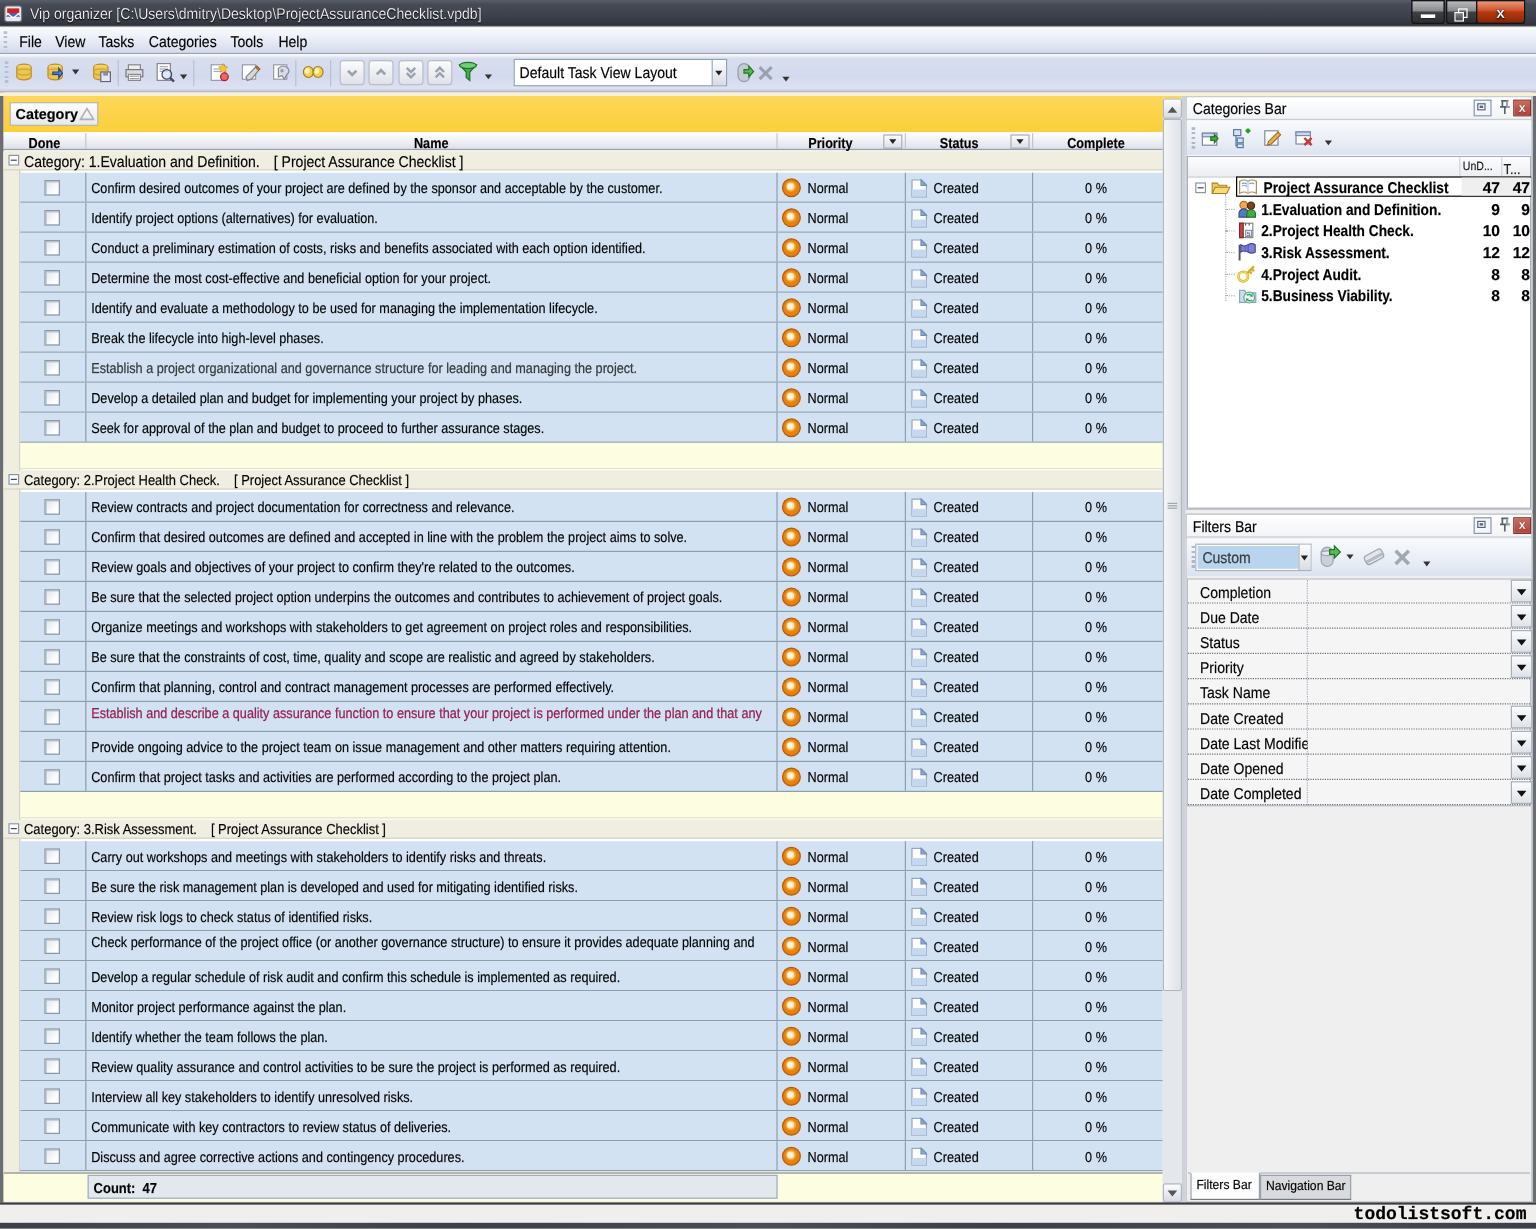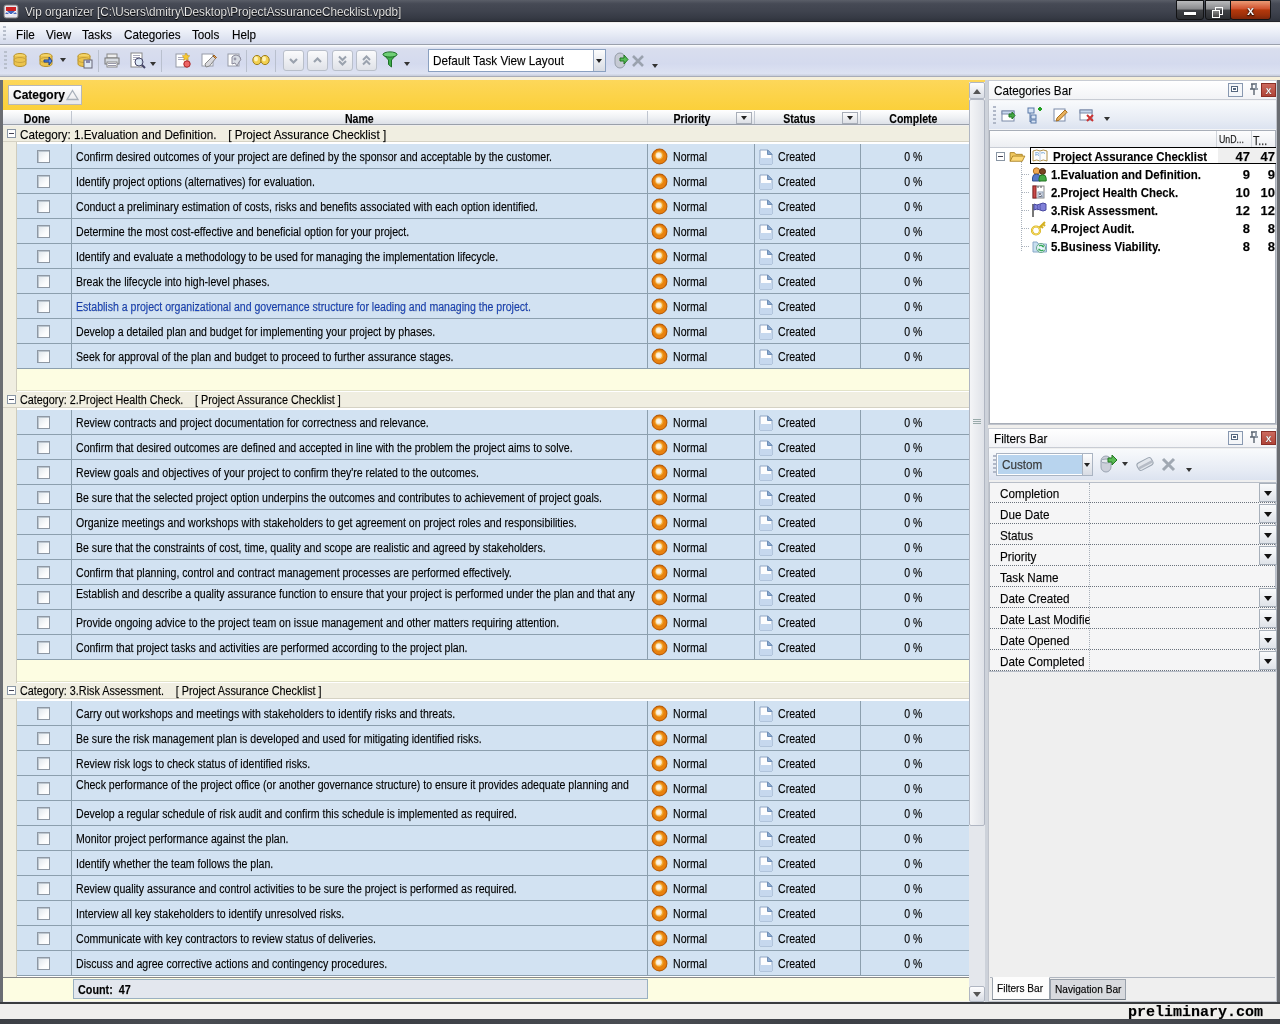--- a/index.html
+++ b/index.html
@@ -301,21 +301,21 @@
 <path d="M8.5 1 l4.5 4.5 h-4.5 z" fill="#8cacd4" stroke="#7090b8"></path>
 </svg>
 <div class="ab" style="left:778px;top:275px;font-size:12px;color:#000"><span class="sx88">Created</span></div>
 <div class="ab" style="left:860px;top:275px;width:107px;text-align:center;font-size:12px;color:#000"><span class="sx88c">0&nbsp;%</span></div>
 <div class="ab" style="left:17px;top:294px;width:952px;height:25px;background:#d2e2f2;border-bottom:1px solid #8c9fae"></div>
 <div class="ab" style="left:71px;top:294px;width:1px;height:24px;background:#8c9fae"></div>
 <div class="ab" style="left:647px;top:294px;width:1px;height:24px;background:#8c9fae"></div>
 <div class="ab" style="left:754px;top:294px;width:1px;height:24px;background:#8c9fae"></div>
 <div class="ab" style="left:860px;top:294px;width:1px;height:24px;background:#8c9fae"></div>
 <div class="ab" style="left:37px;top:300px;width:13px;height:13px;background:linear-gradient(135deg,#dde4ea 0%,#fbfcfd 65%,#fff 100%);border:1px solid #8e98a4;box-shadow:inset 1px 1px 0 #bcc6cf"></div>
-<div class="ab" style="left:76px;top:300px;width:566px;height:21px;overflow:hidden;font-size:12px;color:#1d4ed8;white-space:nowrap"><span class="sx88">Establish a project organizational and governance structure for leading and managing the project.</span></div>
+<div class="ab" style="left:76px;top:300px;width:566px;height:21px;overflow:hidden;font-size:12px;color:#404040;white-space:nowrap"><span class="sx88">Establish a project organizational and governance structure for leading and managing the project.</span></div>
 <svg class="ab" style="left:651px;top:298px" width="17" height="17" viewBox="0 0 17 17">
 <circle cx="8.5" cy="8.5" r="7.9" fill="#a85a08"></circle>
     <circle cx="8.5" cy="8.5" r="7.3" fill="#d4690b"></circle>
 <circle cx="8.5" cy="8.5" r="6.6" fill="#e8820f"></circle>
 <circle cx="8" cy="7.5" r="4.4" fill="#f0a830"></circle>
 <circle cx="7.8" cy="7.4" r="3.1" fill="#fbe3c0"></circle>
 <circle cx="7.6" cy="7.2" r="2.0" fill="#fdf5e4"></circle>
 </svg>
 <div class="ab" style="left:673px;top:300px;font-size:12px;color:#000"><span class="sx88">Normal</span></div>
 <svg class="ab" style="left:759px;top:299px" width="14" height="16" viewBox="0 0 14 16">
@@ -536,21 +536,21 @@
 <path d="M8.5 1 l4.5 4.5 h-4.5 z" fill="#8cacd4" stroke="#7090b8"></path>
 </svg>
 <div class="ab" style="left:778px;top:566px;font-size:12px;color:#000"><span class="sx88">Created</span></div>
 <div class="ab" style="left:860px;top:566px;width:107px;text-align:center;font-size:12px;color:#000"><span class="sx88c">0&nbsp;%</span></div>
 <div class="ab" style="left:17px;top:585px;width:952px;height:25px;background:#d2e2f2;border-bottom:1px solid #8c9fae"></div>
 <div class="ab" style="left:71px;top:585px;width:1px;height:24px;background:#8c9fae"></div>
 <div class="ab" style="left:647px;top:585px;width:1px;height:24px;background:#8c9fae"></div>
 <div class="ab" style="left:754px;top:585px;width:1px;height:24px;background:#8c9fae"></div>
 <div class="ab" style="left:860px;top:585px;width:1px;height:24px;background:#8c9fae"></div>
 <div class="ab" style="left:37px;top:591px;width:13px;height:13px;background:linear-gradient(135deg,#dde4ea 0%,#fbfcfd 65%,#fff 100%);border:1px solid #8e98a4;box-shadow:inset 1px 1px 0 #bcc6cf"></div>
-<div class="ab" style="left:76px;top:587px;width:566px;height:21px;overflow:hidden;font-size:12px;color:#000000;white-space:nowrap"><span class="sx88">Establish and describe a quality assurance function to ensure that your project is performed under the plan and that any</span></div>
+<div class="ab" style="left:76px;top:587px;width:566px;height:21px;overflow:hidden;font-size:12px;color:#be185d;white-space:nowrap"><span class="sx88">Establish and describe a quality assurance function to ensure that your project is performed under the plan and that any</span></div>
 <svg class="ab" style="left:651px;top:589px" width="17" height="17" viewBox="0 0 17 17">
 <circle cx="8.5" cy="8.5" r="7.9" fill="#a85a08"></circle>
     <circle cx="8.5" cy="8.5" r="7.3" fill="#d4690b"></circle>
 <circle cx="8.5" cy="8.5" r="6.6" fill="#e8820f"></circle>
 <circle cx="8" cy="7.5" r="4.4" fill="#f0a830"></circle>
 <circle cx="7.8" cy="7.4" r="3.1" fill="#fbe3c0"></circle>
 <circle cx="7.6" cy="7.2" r="2.0" fill="#fdf5e4"></circle>
 </svg>
 <div class="ab" style="left:673px;top:591px;font-size:12px;color:#000"><span class="sx88">Normal</span></div>
 <svg class="ab" style="left:759px;top:590px" width="14" height="16" viewBox="0 0 14 16">
@@ -1052,13 +1052,13 @@
 <div class="ab" style="left:1259px;top:651px;width:18px;height:19px;background:linear-gradient(180deg,#fafbfc,#dfe3e9);border:1px solid #a8b0ba"></div>
 <div class="ab" style="left:1264px;top:659px;width:0;height:0;border-left:4px solid transparent;border-right:4px solid transparent;border-top:5px solid #111"></div>
 <div class="ab" style="left:1089px;top:483px;width:1px;height:188px;border-left:1px dotted #a8b0ba"></div>
 <div class="ab" style="left:990px;top:977px;width:285px;height:1px;background:#b0b6c0"></div>
 <div class="ab" style="left:992px;top:977px;width:58px;height:23px;background:#fdfdfd;border:1px solid #9aa2ac;border-top:1px solid #fdfdfd;border-bottom:1px solid #707880"></div>
 <div class="ab" style="left:997px;top:982px;font-size:11px;color:#000"><span class="sx92">Filters Bar</span></div>
 <div class="ab" style="left:1050px;top:979px;width:76px;height:21px;background:#d8dade;border:1px solid #9aa2ac;border-bottom:1px solid #707880"></div>
 <div class="ab" style="left:1055px;top:983px;font-size:11px;color:#000"><span class="sx92">Navigation Bar</span></div>
 <div class="ab" style="left:0;top:1002px;width:1280px;height:2px;background:#3a3c40"></div>
 <div class="ab" style="left:0;top:1004px;width:1280px;height:15px;background:#f0efed"></div>
-<div class="ab" style="left:1128px;top:1004px;font-size:15px;font-family:'Liberation Mono',monospace;font-weight:bold;color:#000">preliminary.com</div>
+<div class="ab" style="left:1128px;top:1004px;font-size:15px;font-family:'Liberation Mono',monospace;font-weight:bold;color:#000">todolistsoft.com</div>
 <div class="ab" style="left:0;top:1019px;width:1280px;height:5px;background:linear-gradient(90deg,#3c3f45 0%,#4a4d53 15%,#3c3f45 30%,#4a4d53 50%,#3c3f45 65%,#4a4d53 85%,#3c3f45 100%)"></div>
 </body></html>

